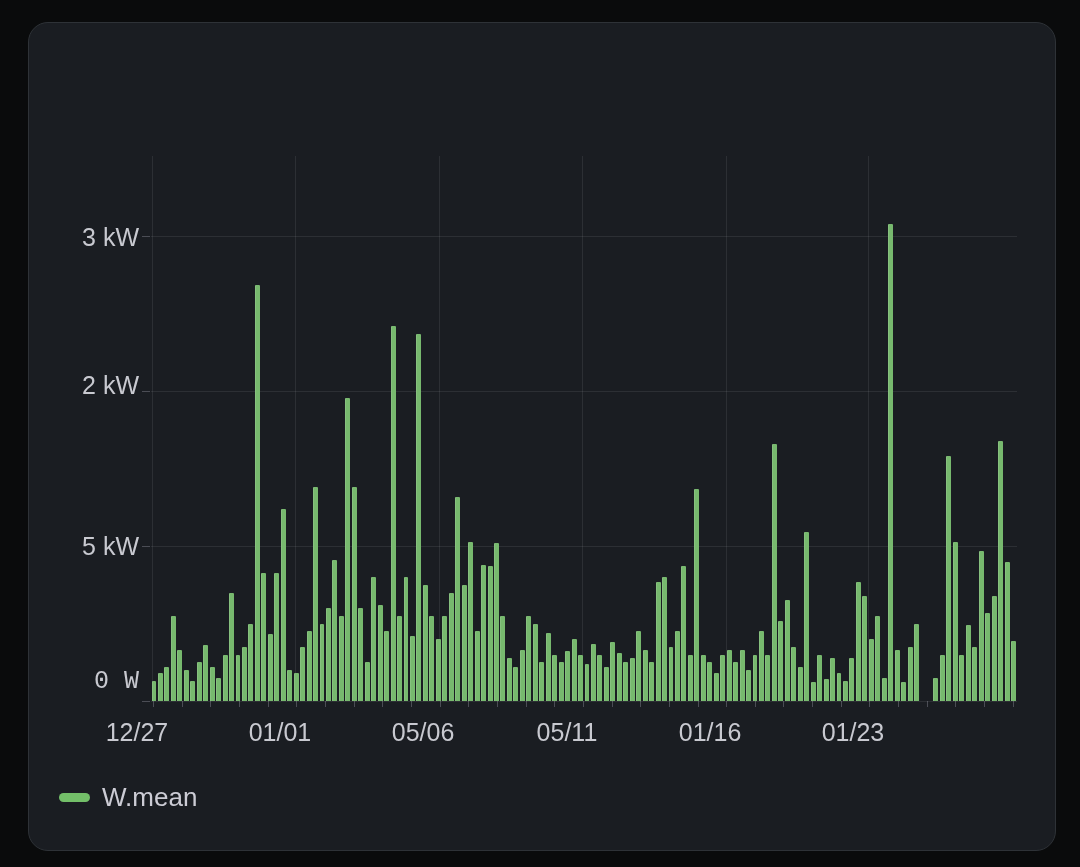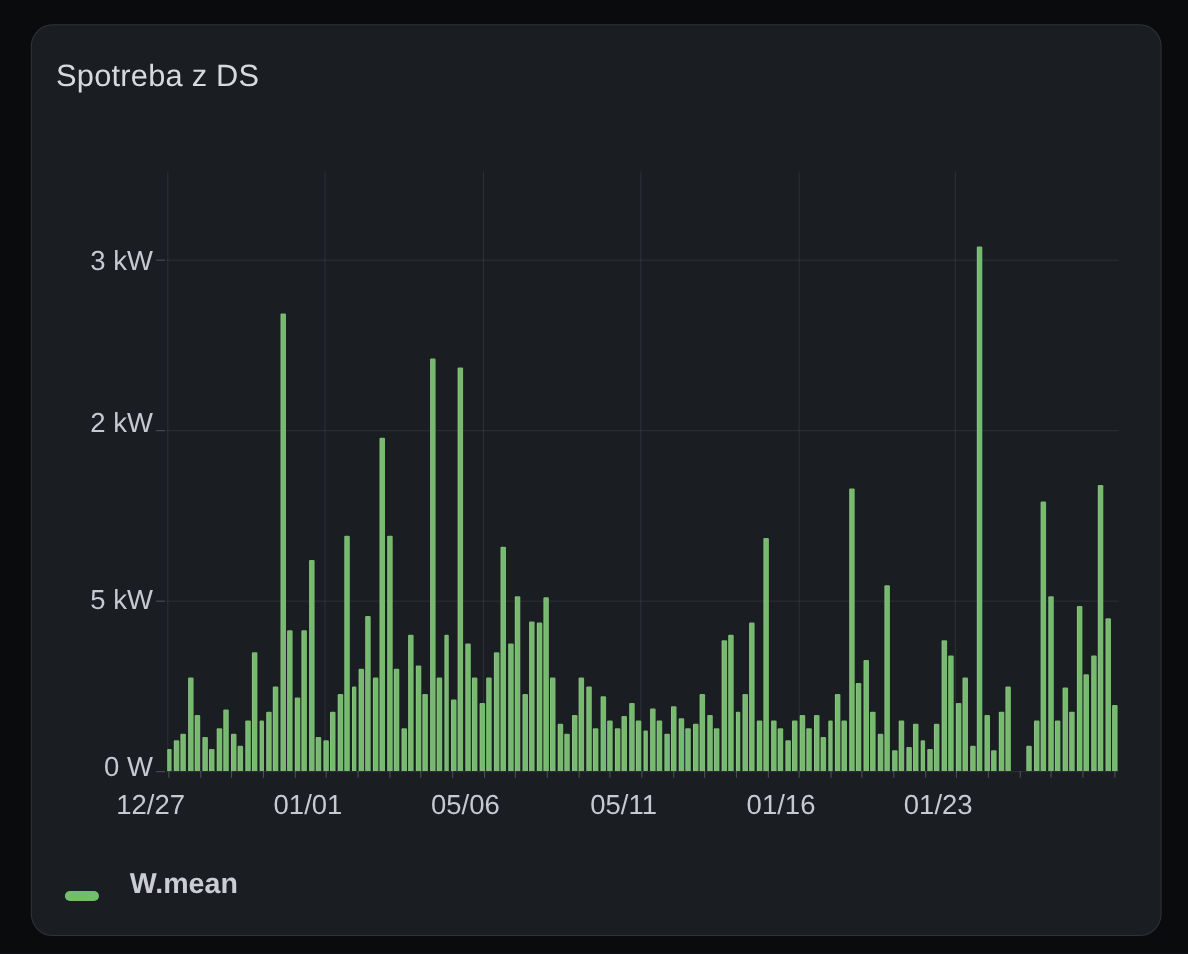--- a/index.html
+++ b/index.html
@@ -32,36 +32,35 @@
     font-size:25px;color:#c8c9d0;line-height:30px;
   }
   .ylabels{position:absolute;left:0;top:0;width:110px;height:100%;}
   .xlabel{
     position:absolute;transform:translateX(-50%);
     font-size:25px;color:#c8c9d0;white-space:nowrap;
   }
   .xlabels{position:absolute;left:106px;top:695px;width:866px;height:40px;}
   .legend{
     position:absolute;left:30px;top:752px;height:44px;
-    display:flex;align-items:flex-end;gap:28px;cursor:pointer;font-weight:bold;
+    display:flex;align-items:center;gap:12px;cursor:pointer;
   }
   .legend-swatch{width:31px;height:9px;border-radius:5px;background:#73bf69;}
   .legend-label{font-size:26px;color:#ccccd5;}
 </style>
 </head>
 <body>
 
 <div class="card">
-  <div class="panel-title">Spotreba z DS</div>
 
   <div class="ylabels" id="ylabels">
       <div style="top: 198.511px;">3 kW</div>
       <div style="top: 347px;">2 kW</div>
       <div style="top: 508.17px;">5 kW</div>
-      <div style="top: 659px;">0 W</div>
+      <div style="top: 644px; font-family: Liberation Mono, monospace;">0 W</div>
     </div>
 
   <div class="plot" id="plot">
       <div class="hgrid" style="top: 80.0114px;"></div>
       <div class="ytick" style="top: 80.0114px;"></div>
       <div class="hgrid" style="top: 234.841px;"></div>
       <div class="ytick" style="top: 234.841px;"></div>
       <div class="hgrid" style="top: 389.67px;"></div>
       <div class="ytick" style="top: 389.67px;"></div>
       <div class="hgrid" style="top: 544.5px;"></div>

